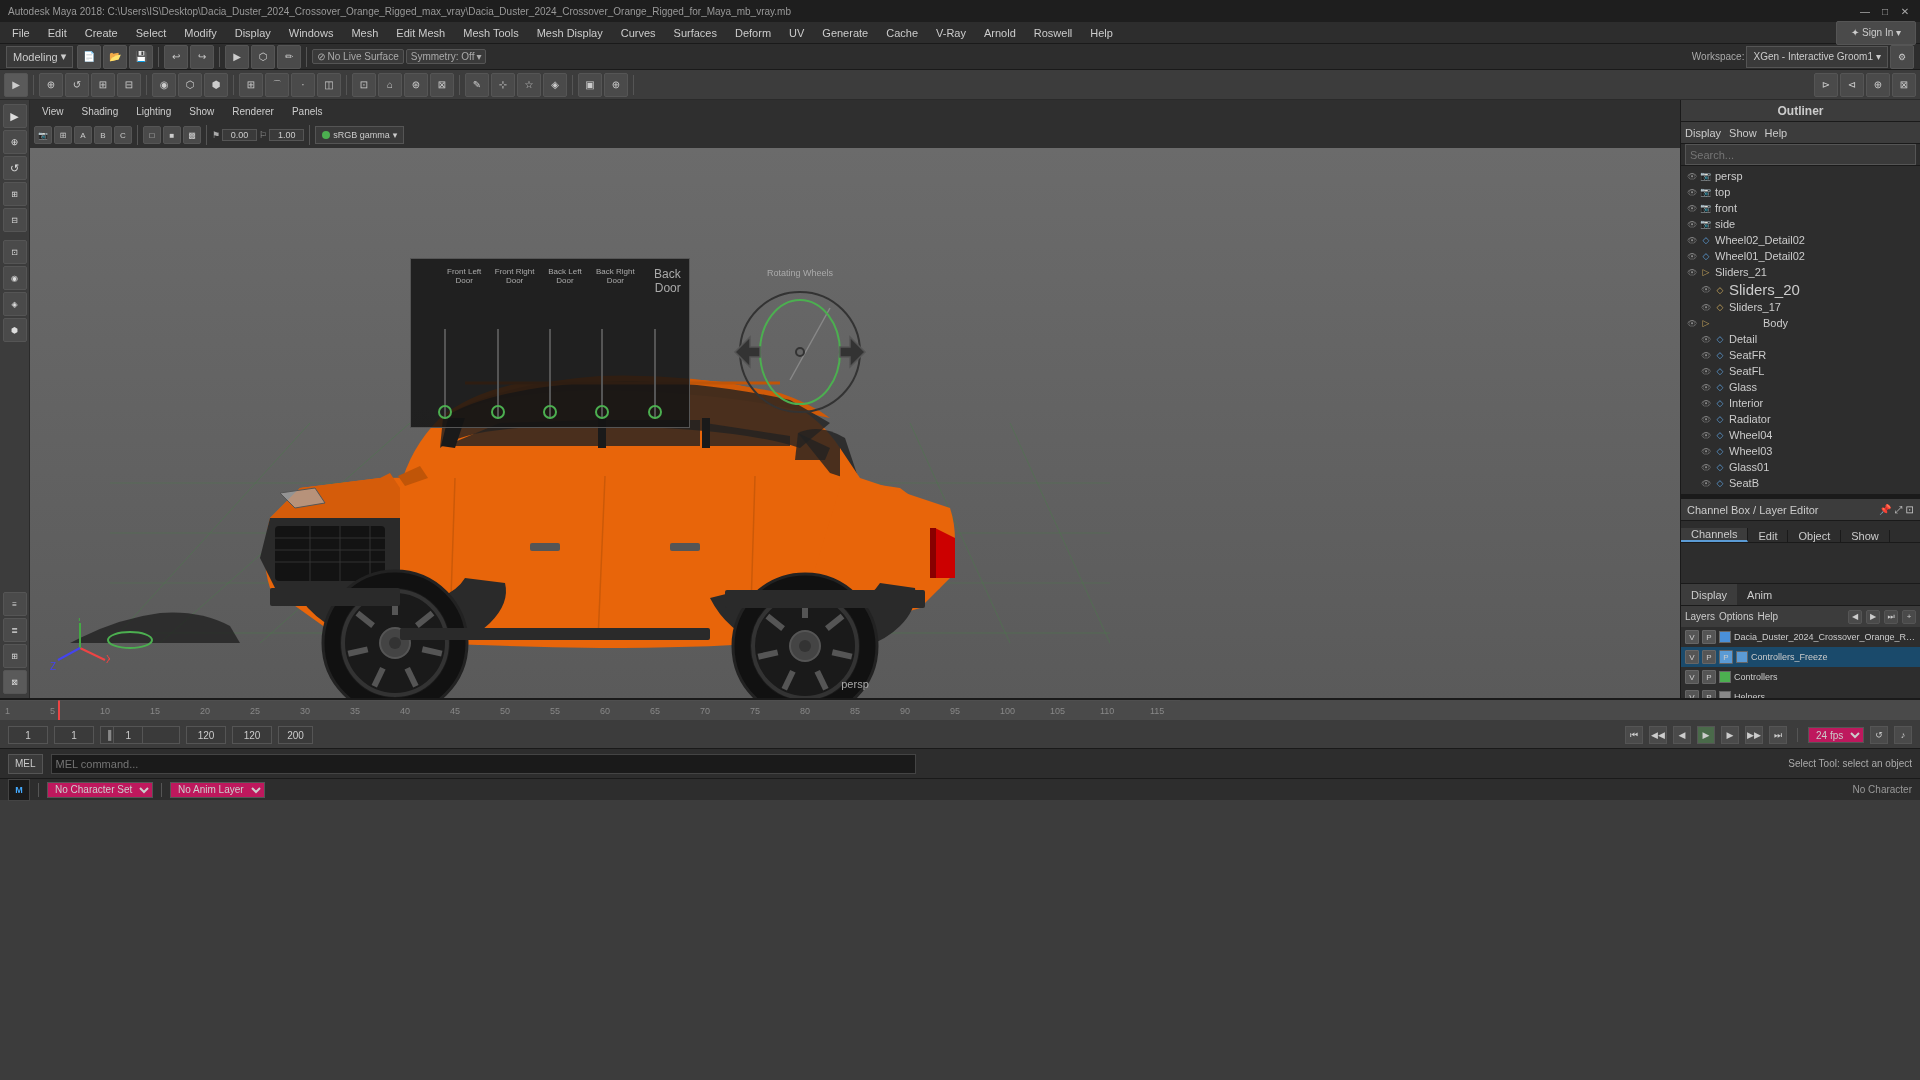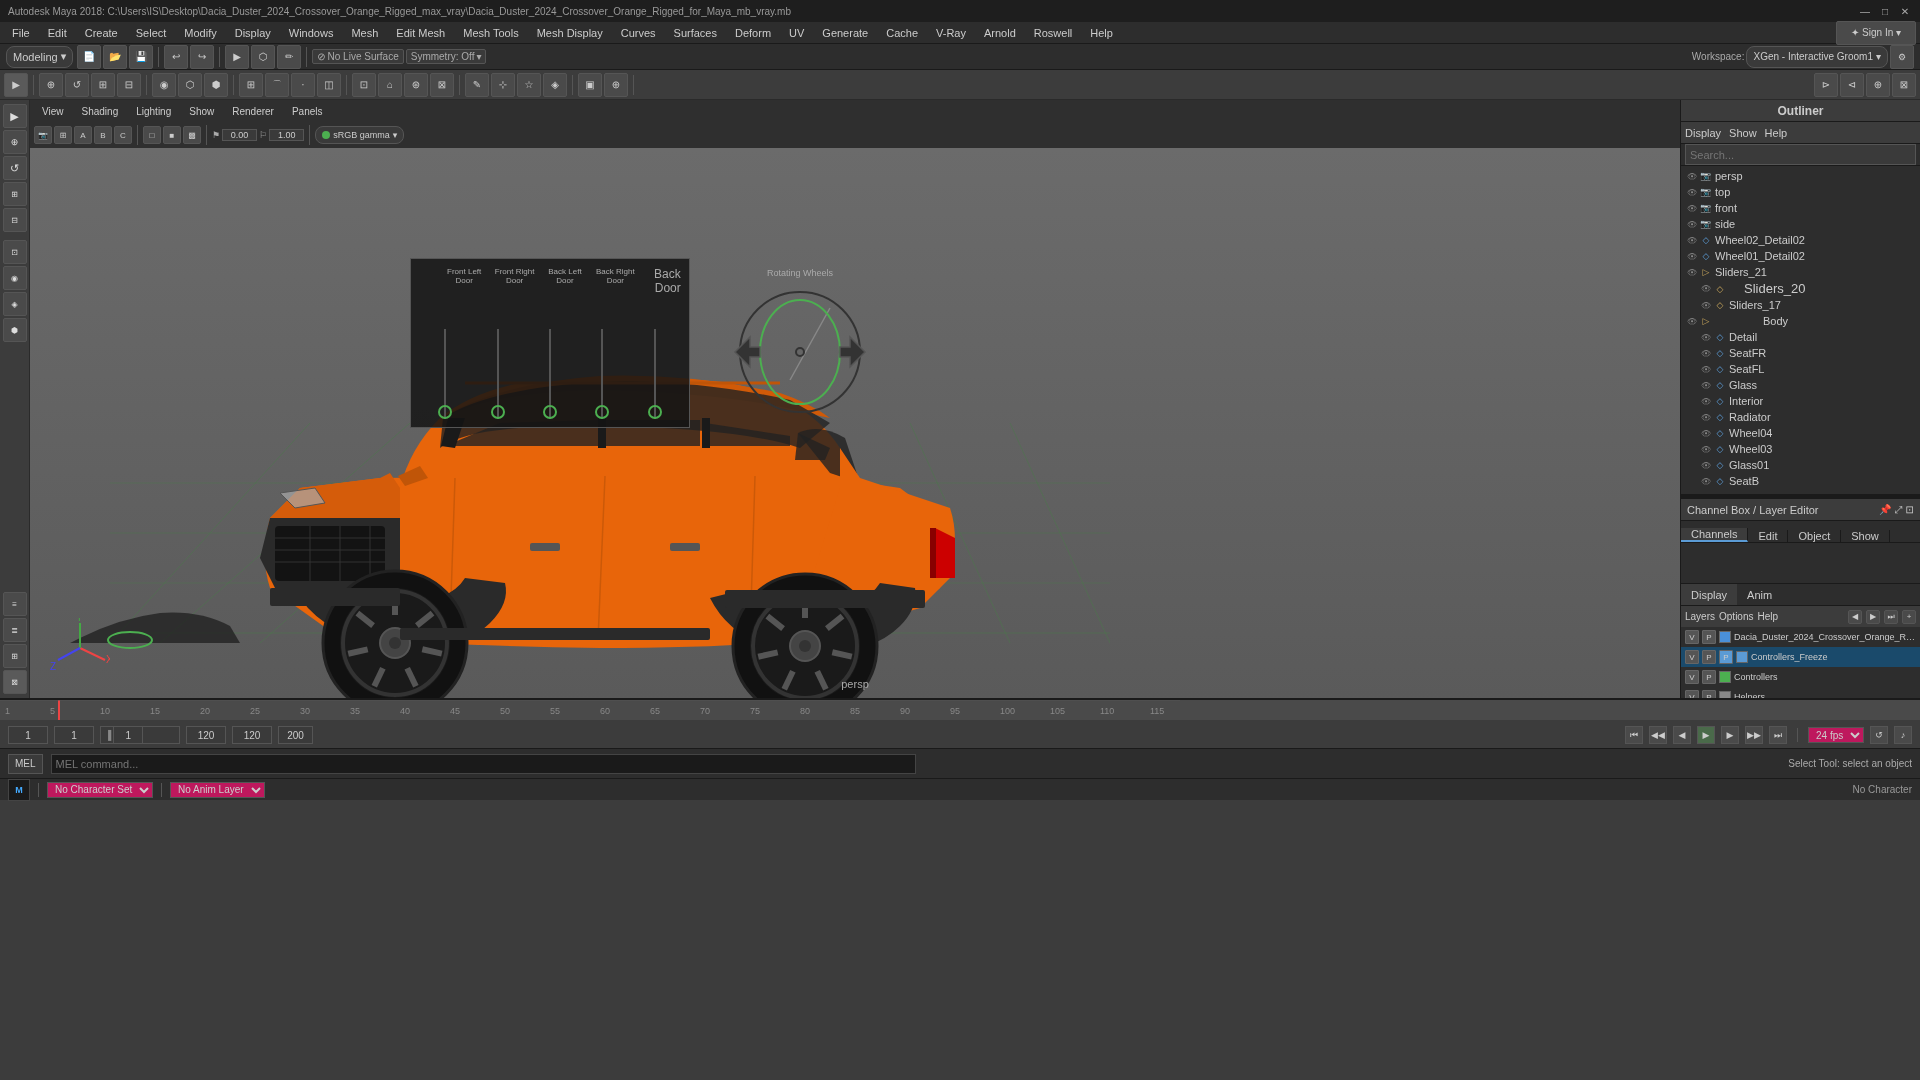--- a/index.html
+++ b/index.html
@@ -90,21 +90,21 @@
     }
     .toolbar-dropdown {
       height: 22px;
       background: #3a3a3a;
       border: 1px solid #555;
       color: #ccc;
       padding: 0 6px;
       font-size: 11px;
       cursor: pointer;
       display: flex; align-items: center; gap: 3px;
-      border-radius: 8px;
+      border-radius: 0;
     }
 
     
     #left-toolbar {
       width: 30px;
       background: #3c3c3c;
       border-right: 1px solid #2a2a2a;
       display: flex;
       flex-direction: column;
       align-items: center;
@@ -935,21 +935,21 @@
           <span style="font-size:11px;">Wheel01_Detail02</span>
         </div>
         <div class="outliner-item" style="padding-left: 4px;">
           <span style="width:14px;height:14px;display:inline-flex;align-items:center;justify-content:center;font-size:8px;color:#888;">👁</span>
           <span class="outliner-icon" style="color:#c4a35a;">▷</span>
           <span style="font-size:11px;">Sliders_21</span>
         </div>
         <div class="outliner-item" style="padding-left: 18px;">
           <span style="width:14px;height:14px;display:inline-flex;align-items:center;justify-content:center;font-size:8px;color:#888;">👁</span>
           <span class="outliner-icon" style="color:#c4a35a;">◇</span>
-          <span style="font-size:13px;margin-left:15px;">Sliders_20</span>
+          <span style="font-size:15px;">Sliders_20</span>
         </div>
         <div class="outliner-item" style="padding-left: 18px;">
           <span style="width:14px;height:14px;display:inline-flex;align-items:center;justify-content:center;font-size:8px;color:#888;">👁</span>
           <span class="outliner-icon" style="color:#c4a35a;">◇</span>
           <span style="font-size:11px;">Sliders_17</span>
         </div>
         <div class="outliner-item" style="padding-left: 4px;">
           <span style="width:14px;height:14px;display:inline-flex;align-items:center;justify-content:center;font-size:8px;color:#888;">👁</span>
           <span class="outliner-icon" style="color:#c4a35a;">▷</span>
           <span style="font-size:11px;margin-left:48px;">Body</span>

